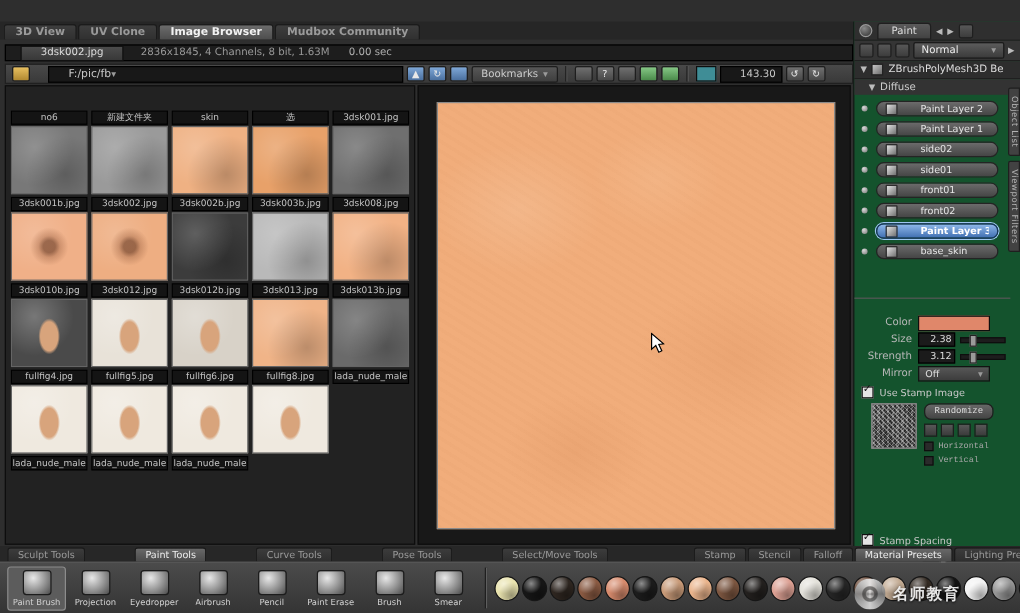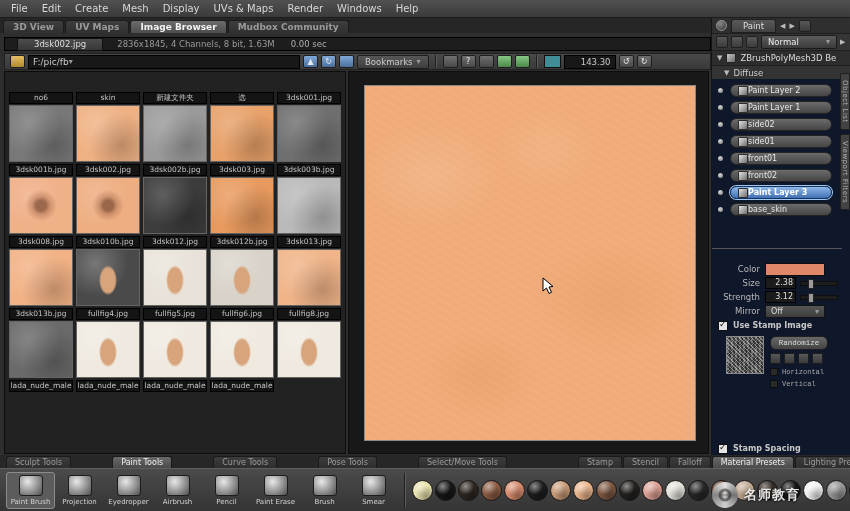--- a/index.html
+++ b/index.html
@@ -21,21 +21,21 @@
   .cinfo{margin-left:auto;}
   .timing{margin:0 8px 0 16px;color:#b0b0b0;}
 
   
   .pathbar{position:absolute;left:4px;top:53px;width:707px;height:17px;background:linear-gradient(#494949,#393939);border:1px solid #202020;box-sizing:border-box;display:flex;align-items:center;gap:3px;padding:0 5px;}
   .pb-icon{width:13px;height:11px;border-radius:2px;border:1px solid #1e1e1e;font-size:8px;line-height:11px;text-align:center;color:#e8e8e8;flex:0 0 auto;}
   .pb-folder{background:linear-gradient(#e8c060,#b08830);}
   .pb-blue{background:linear-gradient(#7fa8d8,#4a6f9e);}
   .pb-green{background:linear-gradient(#86c886,#4a8a4a);}
   .pb-gray{background:linear-gradient(#707070,#484848);}
-  .path-input{width:262px;height:12px;background:#181818;border:1px solid #000;color:#c8c8c8;font-size:9px;line-height:12px;padding:0 4px;display:flex;justify-content:flex-start;flex:0 0 auto;}
+  .path-input{width:262px;height:12px;background:#181818;border:1px solid #000;color:#c8c8c8;font-size:9px;line-height:12px;padding:0 16px;display:flex;justify-content:flex-start;flex:0 0 auto;margin-left:12px;}
   .dd{color:#9a9a9a;font-size:8px;}
   .bookmarks-btn{font-size:8.5px;color:#ccc;background:linear-gradient(#575757,#3e3e3e);border:1px solid #1d1d1d;border-radius:2px;padding:0 7px;height:12px;line-height:12px;display:flex;gap:4px;flex:0 0 auto;}
   .pb-sep{width:1px;height:13px;background:#1d1d1d;border-right:1px solid #5c5c5c;margin:0 3px;flex:0 0 auto;}
   .color-chip{width:15px;height:11px;background:#3f8d96;border:1px solid #0e0e0e;flex:0 0 auto;}
   .zoom-input{width:42px;height:12px;background:#181818;border:1px solid #000;color:#c8c8c8;font-size:8.5px;line-height:12px;text-align:right;padding:0 4px;flex:0 0 auto;}
 
   
   .browser{position:absolute;left:4px;top:71px;width:342px;height:383px;background:#222;border:1px solid #0d0d0d;box-sizing:border-box;display:grid;grid-template-columns:repeat(5,1fr);gap:2px 3px;padding:20px 4px 0 4px;overflow:hidden;align-content:start;}
   .cell{overflow:hidden;}
   .cell-label{font-size:7.5px;height:10px;line-height:10px;overflow:hidden;white-space:nowrap;background:#141414;border:1px solid #000;color:#c4c4c4;text-align:center;margin-bottom:1px;}
@@ -48,52 +48,52 @@
   .canvas-area{position:absolute;left:348px;top:71px;width:361px;height:383px;background:#181818;border:1px solid #0d0d0d;box-sizing:border-box;}
   .canvas{position:absolute;left:15px;top:13px;width:332px;height:356px;border:1px solid #8a8a8a;box-sizing:border-box;background-color:#f1ad7b;background-image:
     radial-gradient(ellipse 120px 90px at 20% 25%,rgba(255,245,230,.14),transparent 60%),
     radial-gradient(ellipse 140px 100px at 75% 60%,rgba(200,120,70,.14),transparent 60%),
     radial-gradient(ellipse 90px 70px at 55% 18%,rgba(255,230,200,.12),transparent 60%),
     radial-gradient(ellipse 100px 80px at 35% 82%,rgba(190,110,60,.12),transparent 60%),
     repeating-linear-gradient(32deg,rgba(200,130,80,.05) 0 3px,transparent 3px 7px);}
   .cursor{position:absolute;left:193px;top:205px;pointer-events:none;}
 
   
-  .right-panel{position:absolute;left:711px;top:18px;width:139px;height:437px;background:#0f172a;border-left:1px solid #151515;box-sizing:border-box;}
+  .right-panel{position:absolute;left:711px;top:18px;width:139px;height:437px;background:#14532d;border-left:1px solid #151515;box-sizing:border-box;}
   .rp-row1{height:15px;display:flex;align-items:center;gap:4px;padding:0 4px;background:#2f2f2f;border-bottom:1px solid #1f1f1f;}
   .rp-circle{width:9px;height:9px;border-radius:50%;border:1px solid #9a9a9a;background:radial-gradient(circle at 35% 30%,#8a8a8a,#2f2f2f);flex:0 0 auto;}
   .rp-tab-paint{font-size:8.5px;color:#ddd;background:linear-gradient(#5a5a5a,#424242);border:1px solid #1f1f1f;border-radius:3px 3px 0 0;padding:0 11px;height:12px;line-height:12px;}
   .rp-ico{width:10px;height:10px;background:linear-gradient(#585858,#3c3c3c);border:1px solid #1f1f1f;border-radius:2px;flex:0 0 auto;}
   .rp-row2{height:16px;display:flex;align-items:center;gap:3px;padding:0 4px;background:#353535;border-bottom:1px solid #1f1f1f;}
   .blend-combo{flex:0 0 62px;height:12px;background:linear-gradient(#5c5c5c,#3b3b3b);border:1px solid #1b1b1b;border-radius:2px;color:#ececec;font-size:8.5px;line-height:12px;padding:0 6px;display:flex;justify-content:space-between;align-items:center;}
   .arrow-glyph{font-size:7px;color:#bbb;}
   .rp-objrow{height:14px;font-size:8.5px;color:#ddd;background:#2d2d2d;border-bottom:1px solid #1f1f1f;display:flex;gap:4px;padding:0 5px;align-items:center;white-space:nowrap;overflow:hidden;}
   .cube-icon{width:8px;height:8px;background:linear-gradient(135deg,#c8c8c8,#6a6a6a);border:1px solid #222;flex:0 0 auto;}
   .rp-diffuse{height:13px;font-size:8.5px;color:#ccc;padding-left:12px;display:flex;align-items:center;gap:4px;background:#333;}
   .layer-list{padding-top:3px;}
   .layer-row{display:flex;align-items:center;height:17px;padding-left:6px;}
   .vis-dot{width:5px;height:5px;border-radius:50%;background:radial-gradient(circle at 35% 30%,#d8d8d8,#787878);margin-right:7px;flex:0 0 auto;}
-  .layer-pill{width:102px;height:13px;border-radius:7px;background:linear-gradient(#6b6b6b,#454545);border:1px solid #242424;display:flex;align-items:center;gap:0;padding:0 7px;box-sizing:border-box;}
+  .layer-pill{width:102px;height:13px;border-radius:7px;background:linear-gradient(#6b6b6b,#454545);border:1px solid #242424;display:flex;align-items:center;gap:19px;padding:0 7px;box-sizing:border-box;}
   .layer-pill.selected{background:linear-gradient(#8fb8ea,#4170b2);border-color:#17355c;box-shadow:0 0 0 1px #9ec6f0;}
   .lname{font-size:8px;color:#e6e6e6;white-space:nowrap;overflow:hidden;}
   .layer-pill.selected .lname{color:#fff;font-weight:bold;}
   .bucket{width:8px;height:8px;background:linear-gradient(135deg,#e4e4e4,#6e6e6e);border:1px solid #2c2c2c;border-radius:1px;flex:0 0 auto;}
   .side-strip{position:absolute;right:0;top:55px;width:10px;display:flex;flex-direction:column;gap:4px;}
   .side-tab{writing-mode:vertical-rl;font-size:7px;color:#b2b2b2;background:#424242;border:1px solid #1f1f1f;padding:6px 0;border-radius:2px 0 0 2px;text-align:center;letter-spacing:.5px;white-space:nowrap;}
 
   
   .props{position:absolute;left:0;top:230px;width:130px;padding:14px 4px 0 4px;border-top:1px solid #575757;box-sizing:border-box;}
   .prop-row{display:flex;align-items:center;height:12px;margin-bottom:2px;font-size:8.5px;color:#b8b8b8;}
   .prop-label{width:44px;text-align:right;margin-right:5px;flex:0 0 auto;white-space:nowrap;}
   .color-swatch-big{width:58px;height:11px;border:1px solid #0e0e0e;}
   .val-box{width:25px;height:10px;background:#1b1b1b;border:1px solid #000;color:#ddd;font-size:8px;line-height:10px;text-align:right;padding:0 2px;flex:0 0 auto;}
   .mini-slider{flex:1;height:3px;background:#1d1d1d;border:1px solid #0e0e0e;margin-left:4px;position:relative;}
   .mini-slider::after{content:"";position:absolute;left:20%;top:-3px;width:4px;height:8px;background:#9a9a9a;border:1px solid #222;}
   .mirror-box{width:48px;height:11px;background:linear-gradient(#575757,#3c3c3c);border:1px solid #131313;color:#ddd;font-size:8px;line-height:11px;padding:0 5px;display:flex;justify-content:space-between;align-items:center;}
-  .check-row{display:flex;gap:5px;align-items:flex-start;font-size:8px;color:#c8c8c8;height:12px;margin:4px 0 3px 2px;white-space:nowrap;font-weight:bold;}
+  .check-row{display:flex;gap:5px;align-items:center;font-size:8px;color:#c8c8c8;height:12px;margin:4px 0 3px 2px;white-space:nowrap;}
   .checkbox{width:8px;height:8px;background:#e4e4e4;border:1px solid #0e0e0e;position:relative;flex:0 0 auto;}
   .checkbox.checked::after{content:"✓";position:absolute;top:-3px;left:0px;font-size:9px;color:#111;}
   .stamp-block{display:flex;gap:6px;margin:3px 0 0 10px;}
   .stamp-thumb{width:38px;height:38px;border:1px solid #8a8a8a;box-sizing:border-box;background-color:#666;background-image:
     repeating-linear-gradient(45deg,rgba(255,255,255,.35) 0 1px,transparent 1px 3px),
     repeating-linear-gradient(-45deg,rgba(0,0,0,.45) 0 1px,transparent 1px 2px),
     repeating-linear-gradient(90deg,#7a7a7a 0 2px,#484848 2px 4px);flex:0 0 auto;}
   .stamp-right{display:flex;flex-direction:column;gap:3px;font-family:Liberation Mono, monospace;}
   .randomize-btn{width:56px;height:12px;border-radius:6px;background:linear-gradient(#686868,#444);border:1px solid #1f1f1f;color:#ddd;font-size:7.5px;line-height:12px;text-align:center;}
   .stamp-icons{display:flex;gap:3px;}
@@ -120,35 +120,24 @@
   .swatch{width:19px;height:19px;border-radius:50%;border:1px solid #161616;flex:0 0 auto;background-image:radial-gradient(circle at 35% 28%,rgba(255,255,255,.5),rgba(255,255,255,0) 45%),radial-gradient(circle at 70% 80%,rgba(0,0,0,.35),rgba(0,0,0,0) 55%);}
   .watermark{position:absolute;right:50px;bottom:3px;display:flex;align-items:center;gap:6px;opacity:.92;}
   .wm-logo{width:26px;height:26px;border-radius:50%;background:radial-gradient(circle at 50% 50%,rgba(40,40,40,.0) 0 3px,rgba(40,40,40,.55) 4px 6px,rgba(40,40,40,0) 7px),conic-gradient(#ececec,#787878,#dcdcdc,#8a8a8a,#ececec);}
   .wm-text{color:#f5f5f5;font-size:13px;font-weight:bold;text-shadow:0 1px 2px rgba(0,0,0,.85);letter-spacing:1px;}
 </style>
 </head>
 <body>
 
 <div class="app">
 
-  <div class="menubar">
-      <div class="menu-item">File</div>
-      <div class="menu-item">Edit</div>
-      <div class="menu-item">Create</div>
-      <div class="menu-item">Mesh</div>
-      <div class="menu-item">Display</div>
-      <div class="menu-item">UVs &amp; Maps</div>
-      <div class="menu-item">Render</div>
-      <div class="menu-item">Windows</div>
-      <div class="menu-item">Help</div>
-    </div>
 
   <div class="tabbar">
       <div class="view-tab">3D View</div>
-      <div class="view-tab">UV Maps</div>
+      <div class="view-tab">UV Clone</div>
       <div class="view-tab active">Image Browser</div>
       <div class="view-tab">Mudbox Community</div>
     </div>
 
   <div class="infobar">
     <div class="fname">3dsk002.jpg</div>
     <div class="fdet">2836x1845, 4 Channels, 8 bit,   1.63M</div>
     <div class="timing">0.00 sec</div>
   </div>
 
@@ -177,50 +166,46 @@
     <div class="pb-icon pb-gray">↺</div>
     <div class="pb-icon pb-gray">↻</div>
   </div>
 
   <div class="browser">
       <div class="cell">
         <div class="cell-label">no6</div>
         <div class="thumb" style="background-color: rgb(120, 120, 120);"></div>
       </div>
       <div class="cell">
+        <div class="cell-label">新建文件夹</div>
+        <div class="thumb" style="background-color: rgb(154, 154, 154);"></div>
+      </div>
+      <div class="cell">
         <div class="cell-label">skin</div>
         <div class="thumb" style="background-color: rgb(239, 177, 131);"></div>
       </div>
       <div class="cell">
-        <div class="cell-label">新建文件夹</div>
-        <div class="thumb" style="background-color: rgb(154, 154, 154);"></div>
-      </div>
-      <div class="cell">
         <div class="cell-label">选</div>
         <div class="thumb" style="background-color: rgb(232, 161, 105);"></div>
       </div>
       <div class="cell">
         <div class="cell-label">3dsk001.jpg</div>
         <div class="thumb" style="background-color: rgb(111, 111, 111);"></div>
       </div>
       <div class="cell">
         <div class="cell-label">3dsk001b.jpg</div>
         <div class="thumb spot" style="background-color: rgb(240, 176, 136);"></div>
       </div>
       <div class="cell">
         <div class="cell-label">3dsk002.jpg</div>
         <div class="thumb spot" style="background-color: rgb(238, 174, 130);"></div>
       </div>
       <div class="cell">
         <div class="cell-label">3dsk002b.jpg</div>
         <div class="thumb" style="background-color: rgb(60, 60, 60);"></div>
-      </div>
-      <div class="cell">
-        <div class="cell-label">3dsk003.jpg</div>
-        <div class="thumb" style="background-color: rgb(232, 154, 94);"></div>
       </div>
       <div class="cell">
         <div class="cell-label">3dsk003b.jpg</div>
         <div class="thumb" style="background-color: rgb(185, 185, 185);"></div>
       </div>
       <div class="cell">
         <div class="cell-label">3dsk008.jpg</div>
         <div class="thumb" style="background-color: rgb(242, 178, 133);"></div>
       </div>
       <div class="cell">

